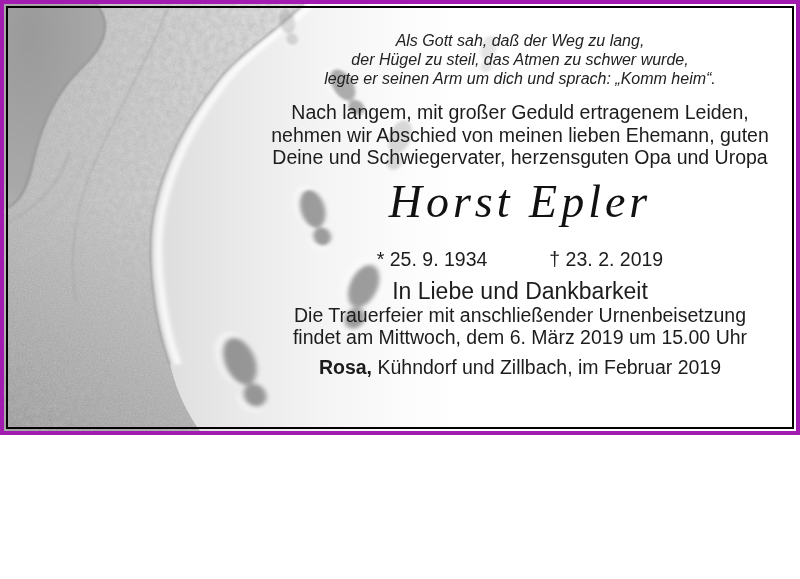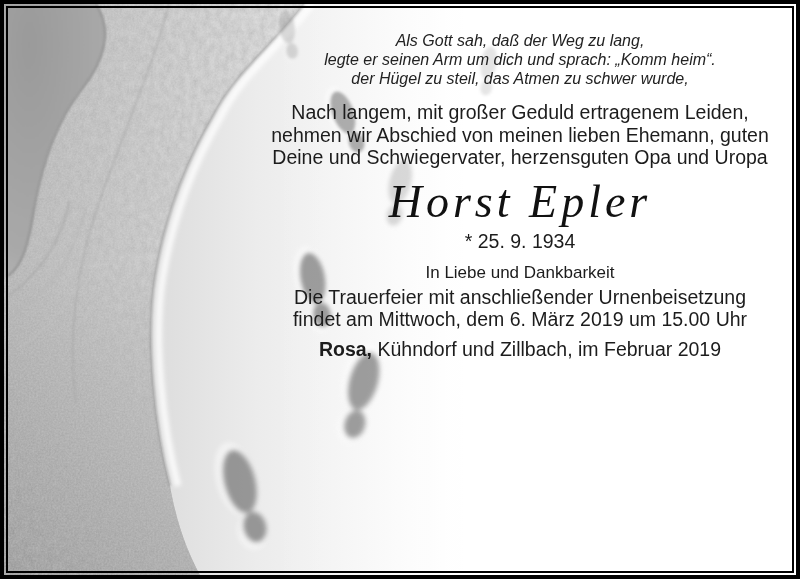--- a/index.html
+++ b/index.html
@@ -3,23 +3,23 @@
 <meta charset="utf-8">
 <style>
   html, body {
     margin: 0;
     padding: 0;
     background: #ffffff;
   }
   .notice {
     position: relative;
     width: 800px;
-    height: 579px;
+    height: 435px;
     box-sizing: border-box;
-    border: 4px solid #000000;
+    border: 4px solid #a21caf;
     background: #f9a8d4;
     overflow: hidden;
     font-family: "Liberation Sans", sans-serif;
     color: #1c1c1c;
   }
   
   .inner-ring {
     position: absolute;
     inset: 2px;
     border: 2px solid #000000;
@@ -57,30 +57,30 @@
     margin-top: 7px;
     font-family: Liberation Serif, serif;
     font-style: italic;
     font-size: 46px;
     line-height: 52px;
     letter-spacing: 4px;
     color: #111111;
     white-space: nowrap;
   }
   .dates {
-    margin-top: 2px;
+    margin-top: 20px;
     display: flex;
     justify-content: center;
     gap: 62px;
     font-size: 19.5px;
     line-height: 22px;
   }
   .mourning-intro {
     margin-top: 10px;
-    font-size: 17px;
+    font-size: 23px;
     line-height: 22px;
   }
   .mourner {
     font-size: 19px;
     line-height: 22px;
     font-weight: bold;
   }
   .funeral {
     margin-top: 2px;
     font-size: 19.5px;
@@ -182,34 +182,35 @@
       <use href="#foot" transform="translate(284,32) rotate(-8) scale(0.62)" opacity="0.3" filter="url(#soft2)"></use>
     </g>
   </svg>
 
   <div class="inner-ring"></div>
 
   <div class="content">
 
     <div class="verse">
       <div>Als Gott sah, daß der Weg zu lang,</div>
+      <div>der Hügel zu steil, das Atmen zu schwer wurde,</div>
       <div>legte er seinen Arm um dich und sprach: „Komm heim“.</div>
-      <div>der Hügel zu steil, das Atmen zu schwer wurde,</div>
     </div>
 
     <div class="announcement">
       <div>Nach langem, mit großer Geduld ertragenem Leiden,</div>
       <div>nehmen wir Abschied von meinen lieben Ehemann, guten</div>
       <div>Deine und Schwiegervater, herzensguten Opa und Uropa</div>
     </div>
 
     <div class="deceased-name">Horst Epler</div>
 
     <div class="dates">
       <span>* 25. 9. 1934</span>
+      <span>† 23. 2. 2019</span>
     </div>
 
     <div class="mourning-intro">In Liebe und Dankbarkeit</div>
 
 
     <div class="funeral">
       <div>Die Trauerfeier mit anschließender Urnenbeisetzung</div>
       <div>findet am Mittwoch, dem 6. März 2019 um 15.00 Uhr</div>
     </div>
 

